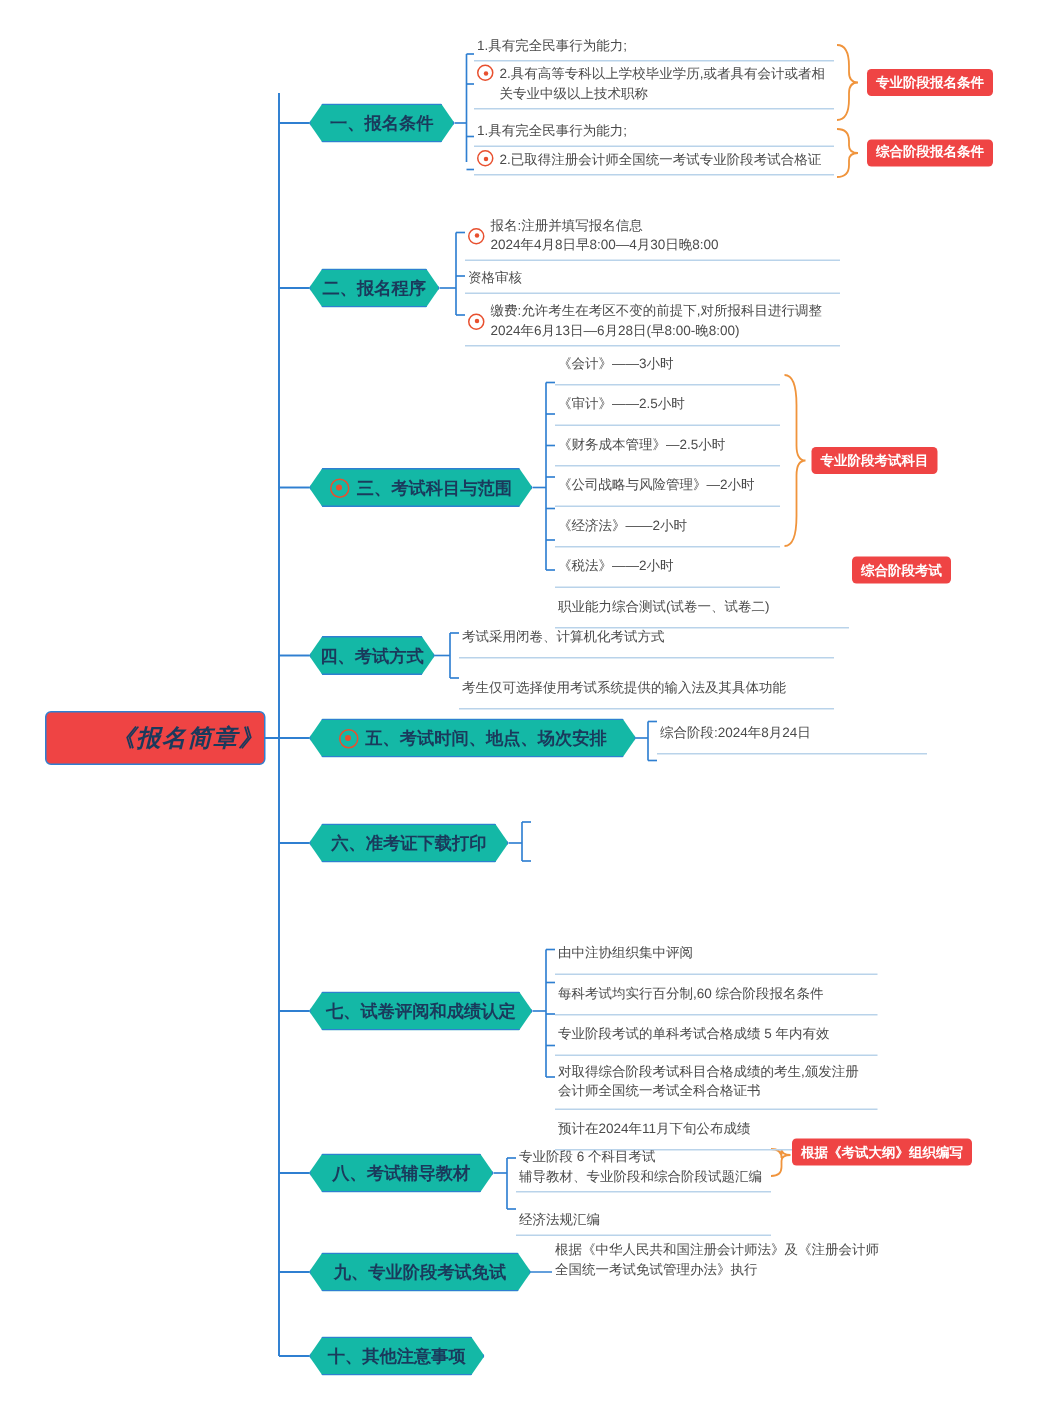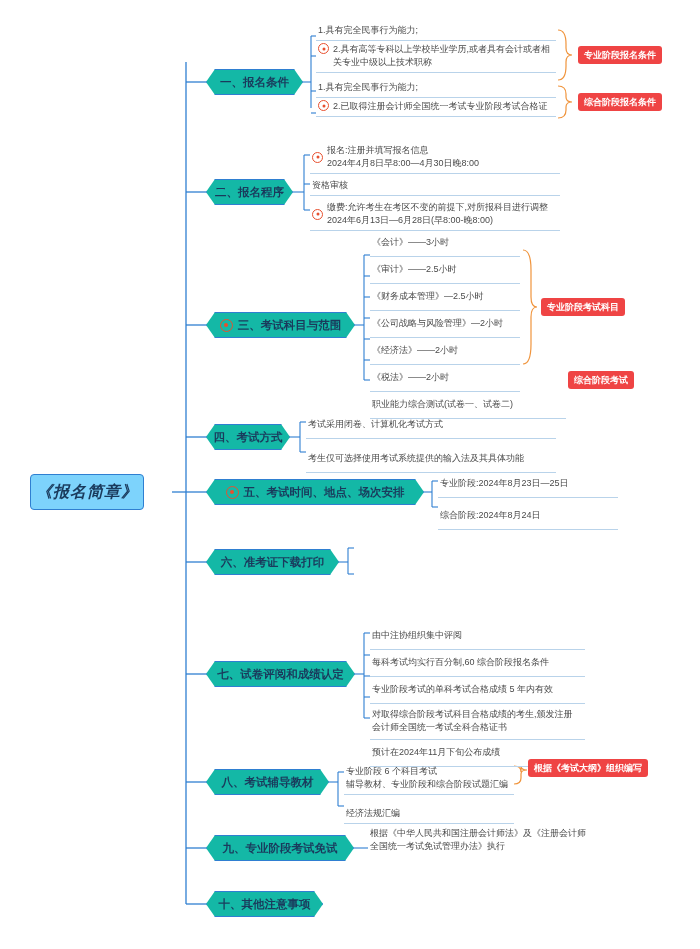--- a/index.html
+++ b/index.html
@@ -11,23 +11,23 @@
     position:relative;
     overflow:hidden;
   }
   #canvas{position:absolute;left:0;top:0;width:700px;height:949px;}
   svg.lines{position:absolute;left:0;top:0;width:700px;height:949px;pointer-events:none;}
 
   .node{position:absolute;box-sizing:border-box;}
 
   
   .root{
-    left:30px;top:474px;width:114px;height:36px;
-    border:1.5px solid #2f7fd1;border-radius:4px;background:#7dd3fc;
-    display:flex;align-items:center;justify-content:center;
+    left:30px;top:474px;width:147px;height:36px;
+    border:1.5px solid #2f7fd1;border-radius:4px;background:#ef4444;
+    display:flex;align-items:center;justify-content:flex-end;
     font-size:16px;font-style:italic;font-weight:bold;color:#1a3a5c;
     letter-spacing:1px;
   }
 
   
   .lvl1{
     border:1.4px solid #2f7fd1;background:#14b8a6;
     display:flex;align-items:center;justify-content:center;
     font-size:11.5px;font-weight:bold;color:#1a3a5c;
     height:26px;
@@ -168,21 +168,21 @@
       <span class="tx">1.具有完全民事行为能力;</span>
     </div>
     <div class="leaf">
       <span class="redot sm"></span>
       <span class="tx">2.已取得注册会计师全国统一考试专业阶段考试合格证</span>
     </div>
   </div>
   <div class="node tag" style="left:578px;top:46px;">
     <span>专业阶段报名条件</span>
   </div>
-  <div class="node tag" style="left:578px;top:93px;">
+  <div class="node tag" style="left:578px;top:93px;align-items:flex-end;">
     <span>综合阶段报名条件</span>
   </div>
 
   <div class="node lvl1" style="left:206px;top:179px;width:87px;">
     <span>二、报名程序</span>
   </div>
   <div class="node" style="left:310px;top:142px;width:250px;">
     <div class="leaf" style="align-items:center;">
       <span class="redot sm"></span>
       <span class="tx">
@@ -246,23 +246,20 @@
     <div class="leaf" style="height:21px;align-items:center;margin-top:7px;">
       <span class="tx">考生仅可选择使用考试系统提供的输入法及其具体功能</span>
       </div>
   </div>
 
   <div class="node lvl1" style="left:206px;top:479px;width:218px;">
     <span class="redot"></span>
     <span>五、考试时间、地点、场次安排</span>
   </div>
   <div class="node" style="left:438px;top:471px;width:180px;">
-    <div class="leaf" style="height:21px;align-items:center;">
-      <span class="tx">专业阶段:2024年8月23日—25日</span>
-      </div>
     <div class="leaf" style="height:21px;align-items:center;margin-top:5px;">
       <span class="tx">综合阶段:2024年8月24日</span>
       </div>
   </div>
 
   <div class="node lvl1" style="left:206px;top:549px;width:133px;">
     <span>六、准考证下载打印</span>
   </div>
 
   <div class="node lvl1" style="left:206px;top:661px;width:149px;">

